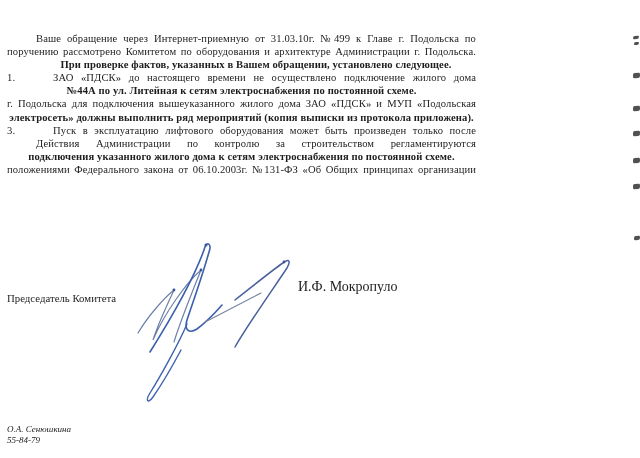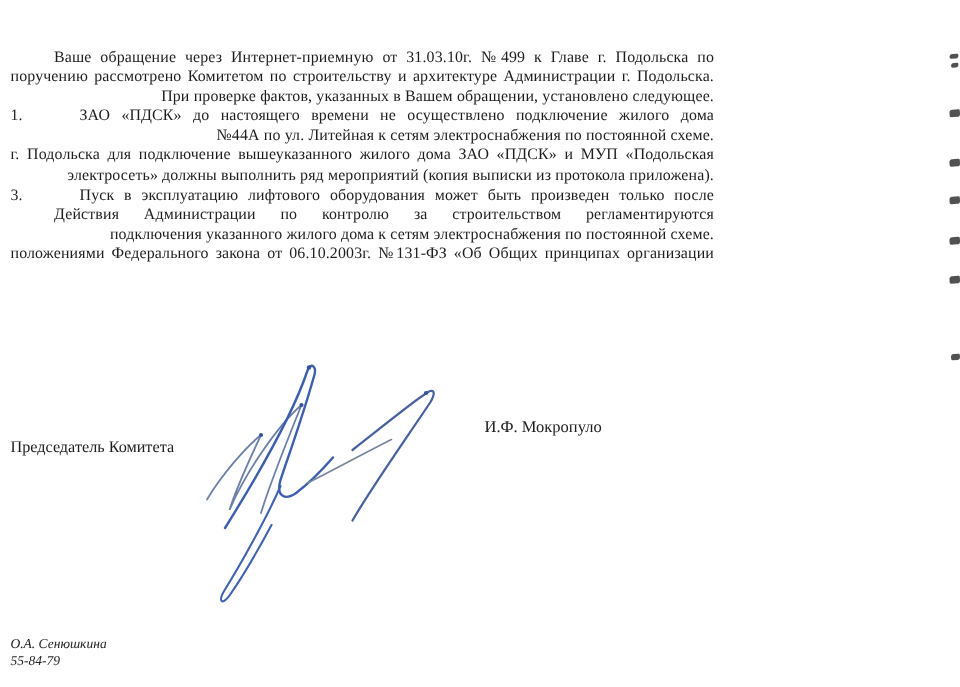--- a/index.html
+++ b/index.html
@@ -18,30 +18,30 @@
   .body-lines {
     position: absolute; left: 7px; top: 32px;
     width: 469px;
     font-size: 10.6px;
     line-height: 13.1px;
     color: #1d1d1f;
     letter-spacing: 0.1px;
   }
   .bline { min-height: 13.1px; white-space: normal; }
   .bline.just { text-align: justify; text-align-last: justify; text-justify: inter-word; }
-  .bline.plain { text-align: right; white-space: nowrap; }
+  .bline.plain { text-align: center; white-space: nowrap; font-weight: bold; }
   .bline .num { display: inline-block; width: 46px; }
   
   .signer-role {
     position: absolute; left: 7px; top: 292px;
     font-size: 10.8px; color: #1d1d1f; white-space: nowrap;
   }
   .signer-name {
-    position: absolute; left: 323px; top: 279px;
-    font-size: 11px; color: #1d1d1f; white-space: nowrap;
+    position: absolute; left: 298px; top: 279px;
+    font-size: 14px; color: #1d1d1f; white-space: nowrap;
   }
   .signature-svg {
     position: absolute; left: 123px; top: 237px;
     width: 178px; height: 170px;
   }
   
   .executor {
     position: absolute; left: 7px; top: 424px;
     font-size: 9px; line-height: 11px; color: #222226; white-space: nowrap; font-style: italic;
   }
@@ -54,25 +54,25 @@
     transform: rotate(-4deg);
   }
 </style>
 </head>
 <body>
 
 <div class="page">
 
   <div class="body-lines">
       <div class="bline just" style="padding-left: 29px;">Ваше обращение через Интернет-приемную от 31.03.10г. №499 к Главе г. Подольска по</div>
-      <div class="bline just">поручению рассмотрено Комитетом по строительству и архитектуре Администрации г. Подольска.</div>
+      <div class="bline just">поручению рассмотрено Комитетом по оборудования и архитектуре Администрации г. Подольска.</div>
       <div class="bline plain" style="padding-left: 29px;">При проверке фактов, указанных в Вашем обращении, установлено следующее.</div>
       <div class="bline just"><span class="num">1.</span>ЗАО «ПДСК» до настоящего времени не осуществлено подключение жилого дома</div>
       <div class="bline plain">№44А по ул. Литейная к сетям электроснабжения по постоянной схеме.</div>
-      <div class="bline just">г. Подольска для подключение вышеуказанного жилого дома ЗАО «ПДСК» и МУП «Подольская</div>
+      <div class="bline just">г. Подольска для подключения вышеуказанного жилого дома ЗАО «ПДСК» и МУП «Подольская</div>
       <div class="bline plain">электросеть» должны выполнить ряд мероприятий (копия выписки из протокола приложена).</div>
       <div class="bline just"><span class="num">3.</span>Пуск в эксплуатацию лифтового оборудования может быть произведен только после</div>
       <div class="bline just" style="padding-left: 29px;">Действия Администрации по контролю за строительством регламентируются</div>
       <div class="bline plain">подключения указанного жилого дома к сетям электроснабжения по постоянной схеме.</div>
       <div class="bline just">положениями Федерального закона от 06.10.2003г. №131-ФЗ «Об Общих принципах организации</div>
     </div>
 
   <span class="signer-role">Председатель Комитета</span>
   <span class="signer-name">И.Ф. Мокропуло</span>
 

